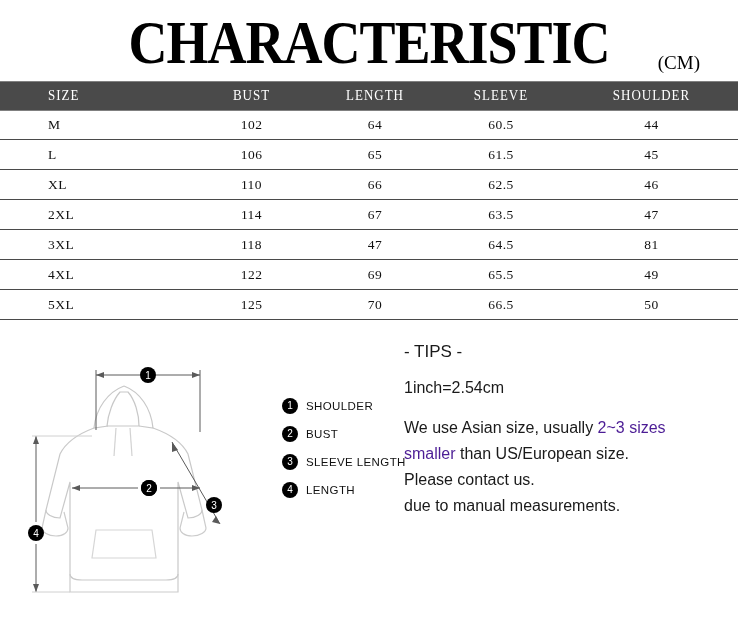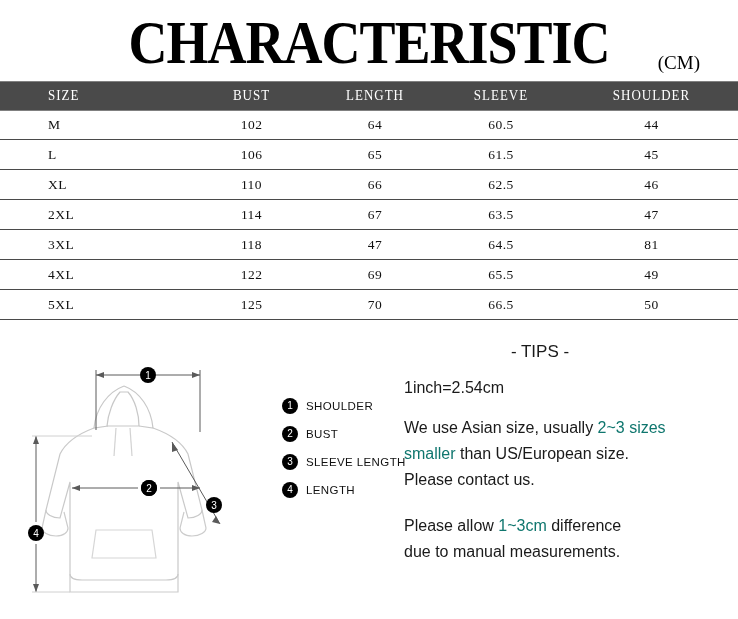--- a/index.html
+++ b/index.html
@@ -141,40 +141,40 @@
   }
 
   
   .tips {
     position: absolute;
     left: 404px;
     top: 22px;
     width: 330px;
   }
   .tips-title {
-    text-align: center;
+    text-align: left;
     font-size: 17px;
     color: #1a1a1a;
     margin-bottom: 14px;
     padding-right: 58px;
   }
   .tips p {
     margin: 0 0 2px 0;
     font-size: 16px;
     line-height: 24px;
     color: #1a1a1a;
   }
   .tips .inch {
     margin-bottom: 16px;
   }
   .tips .gap {
     margin-top: 22px;
   }
   .hl {
-    color: #0f766e;
+    color: #4c1d95;
   }
 </style>
 </head>
 <body>
 
 <div class="title-row">
   <div class="title">CHARACTERISTIC</div>
   <div class="title-unit">(CM)</div>
 </div>
 
@@ -337,16 +337,15 @@
       <span class="legend-label">LENGTH</span>
     </div>
   </div>
 
   <div class="tips">
     <div class="tips-title">- TIPS -</div>
     <p class="inch">1inch=2.54cm</p>
     <p><span>We use Asian size, usually </span><span class="hl">2~3 sizes</span></p>
     <p><span class="hl">smaller</span><span> than US/European size.</span></p>
     <p>Please contact us.</p>
-    <p class="gap"><span>Please allow </span><span class="hl">1~3cm</span><span> difference</span></p>
     <p>due to manual measurements.</p>
   </div>
 </div>
 
 </body></html>

